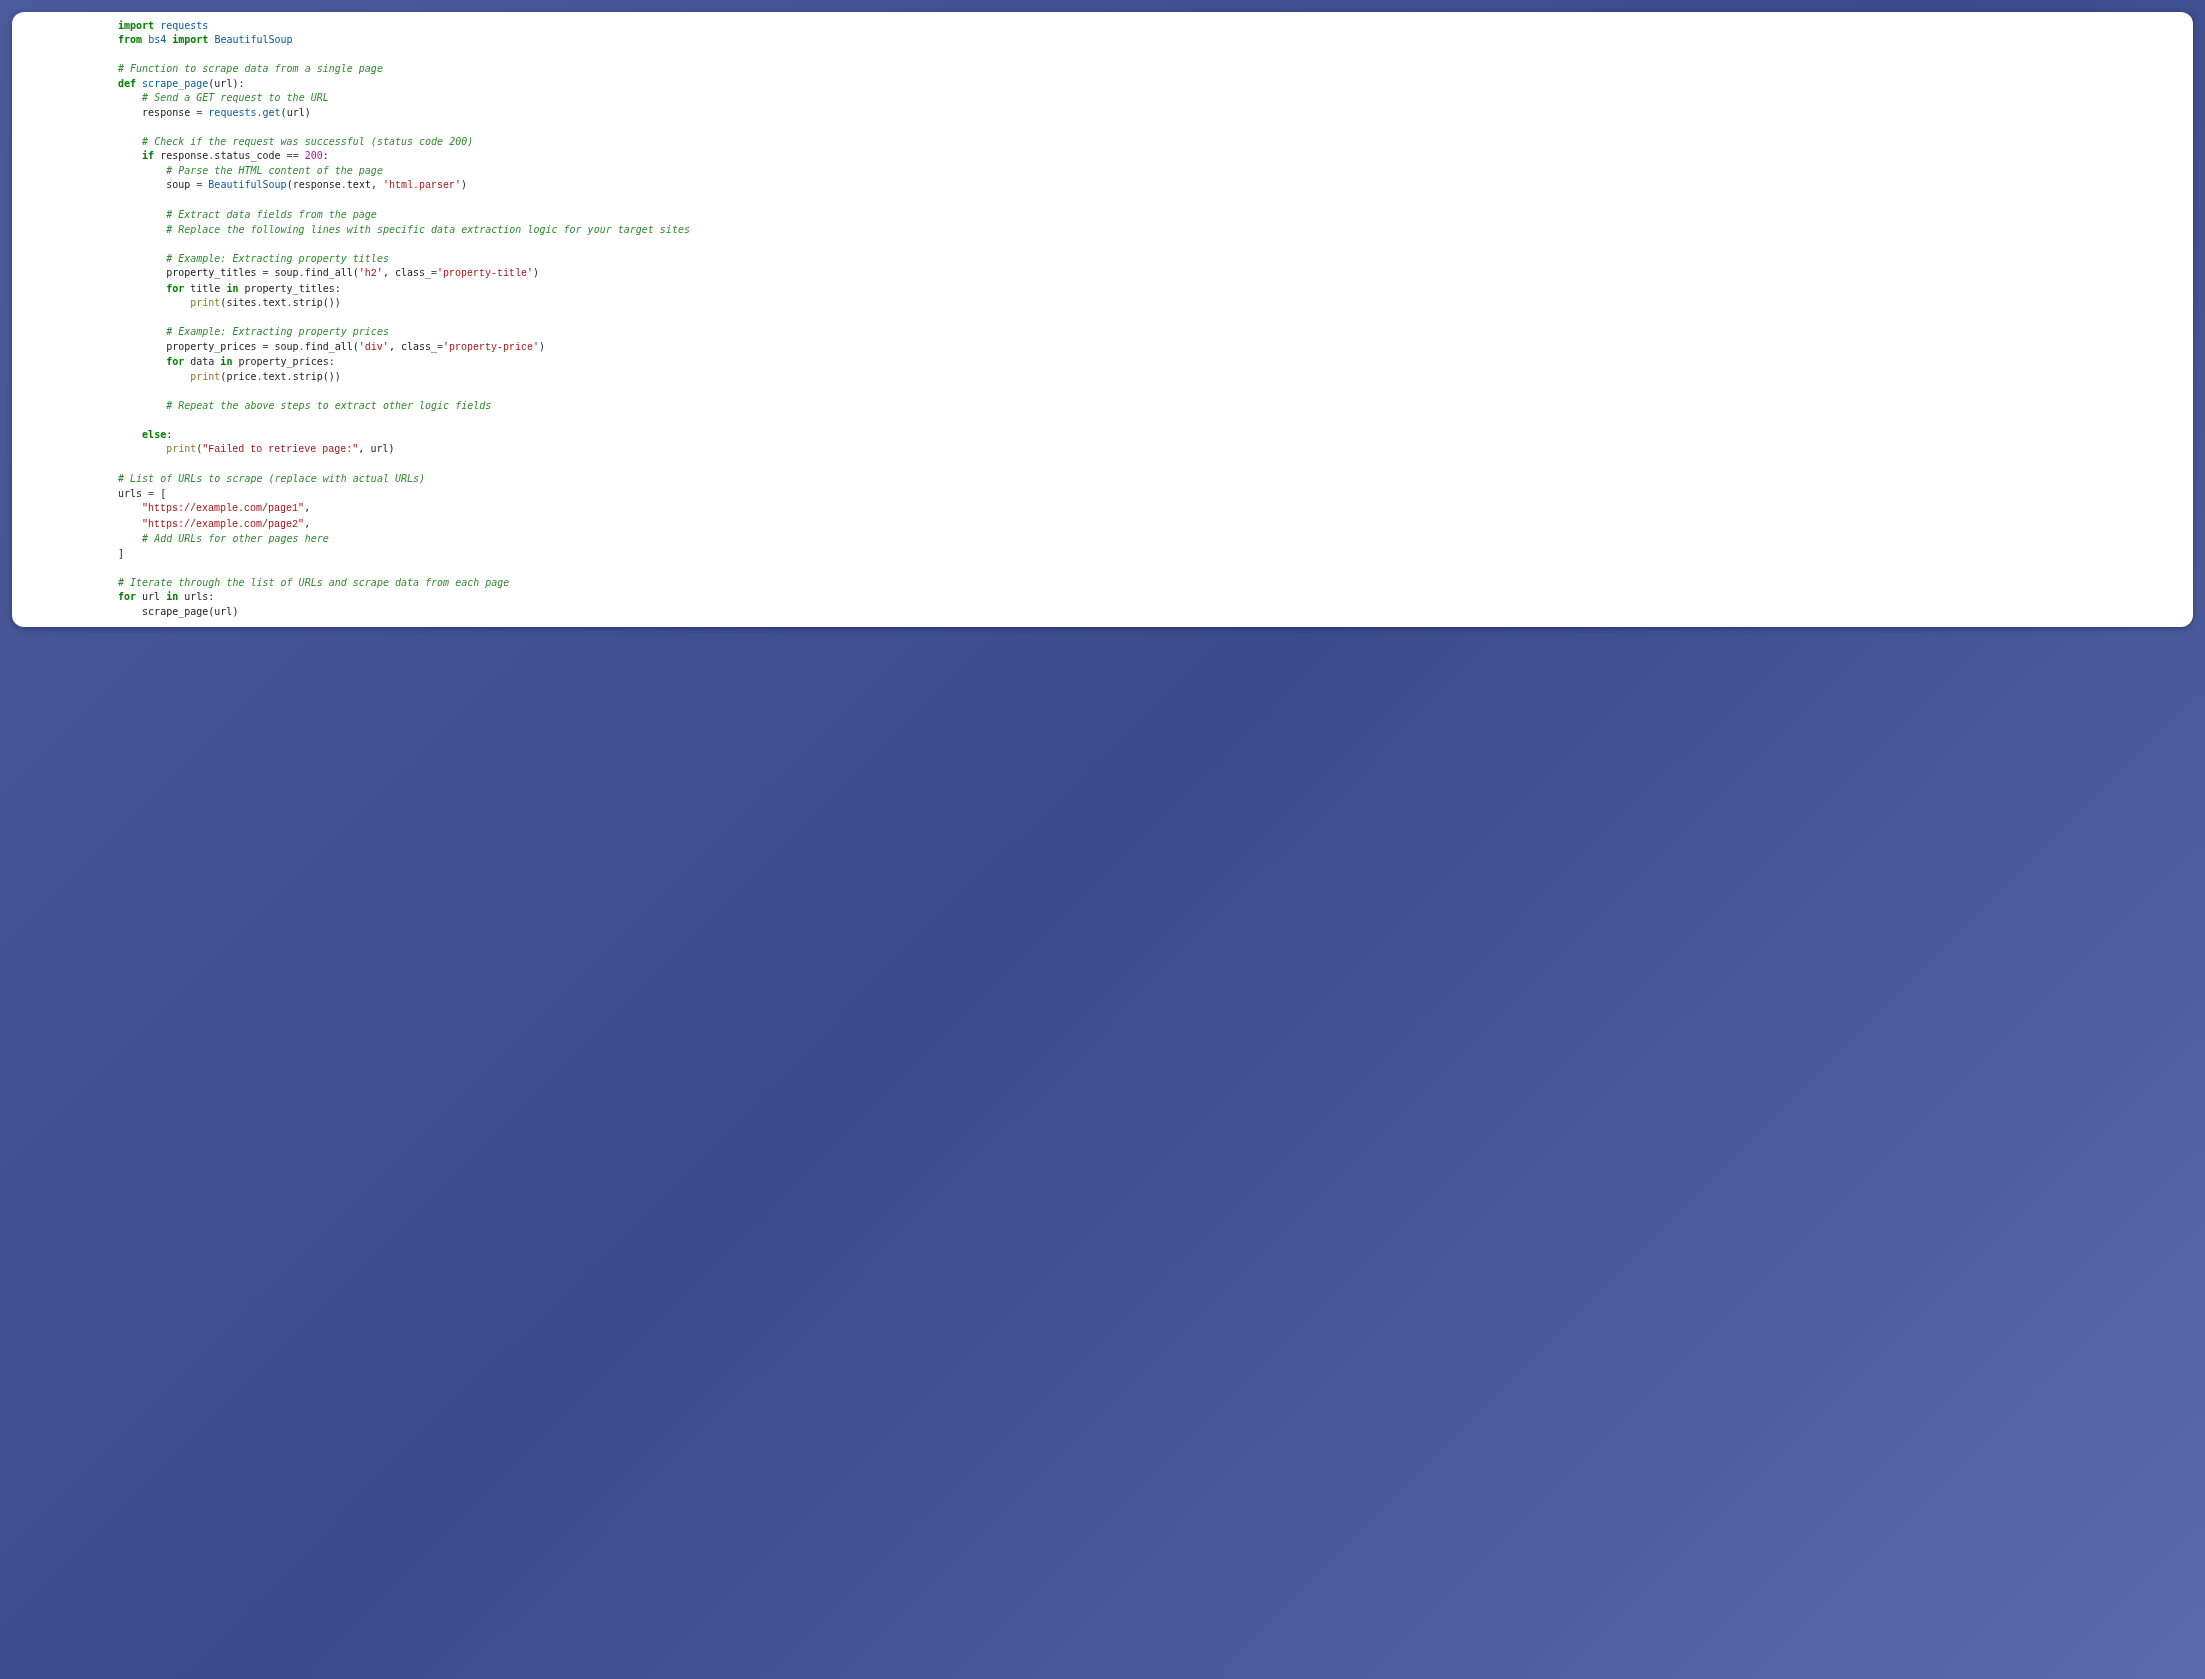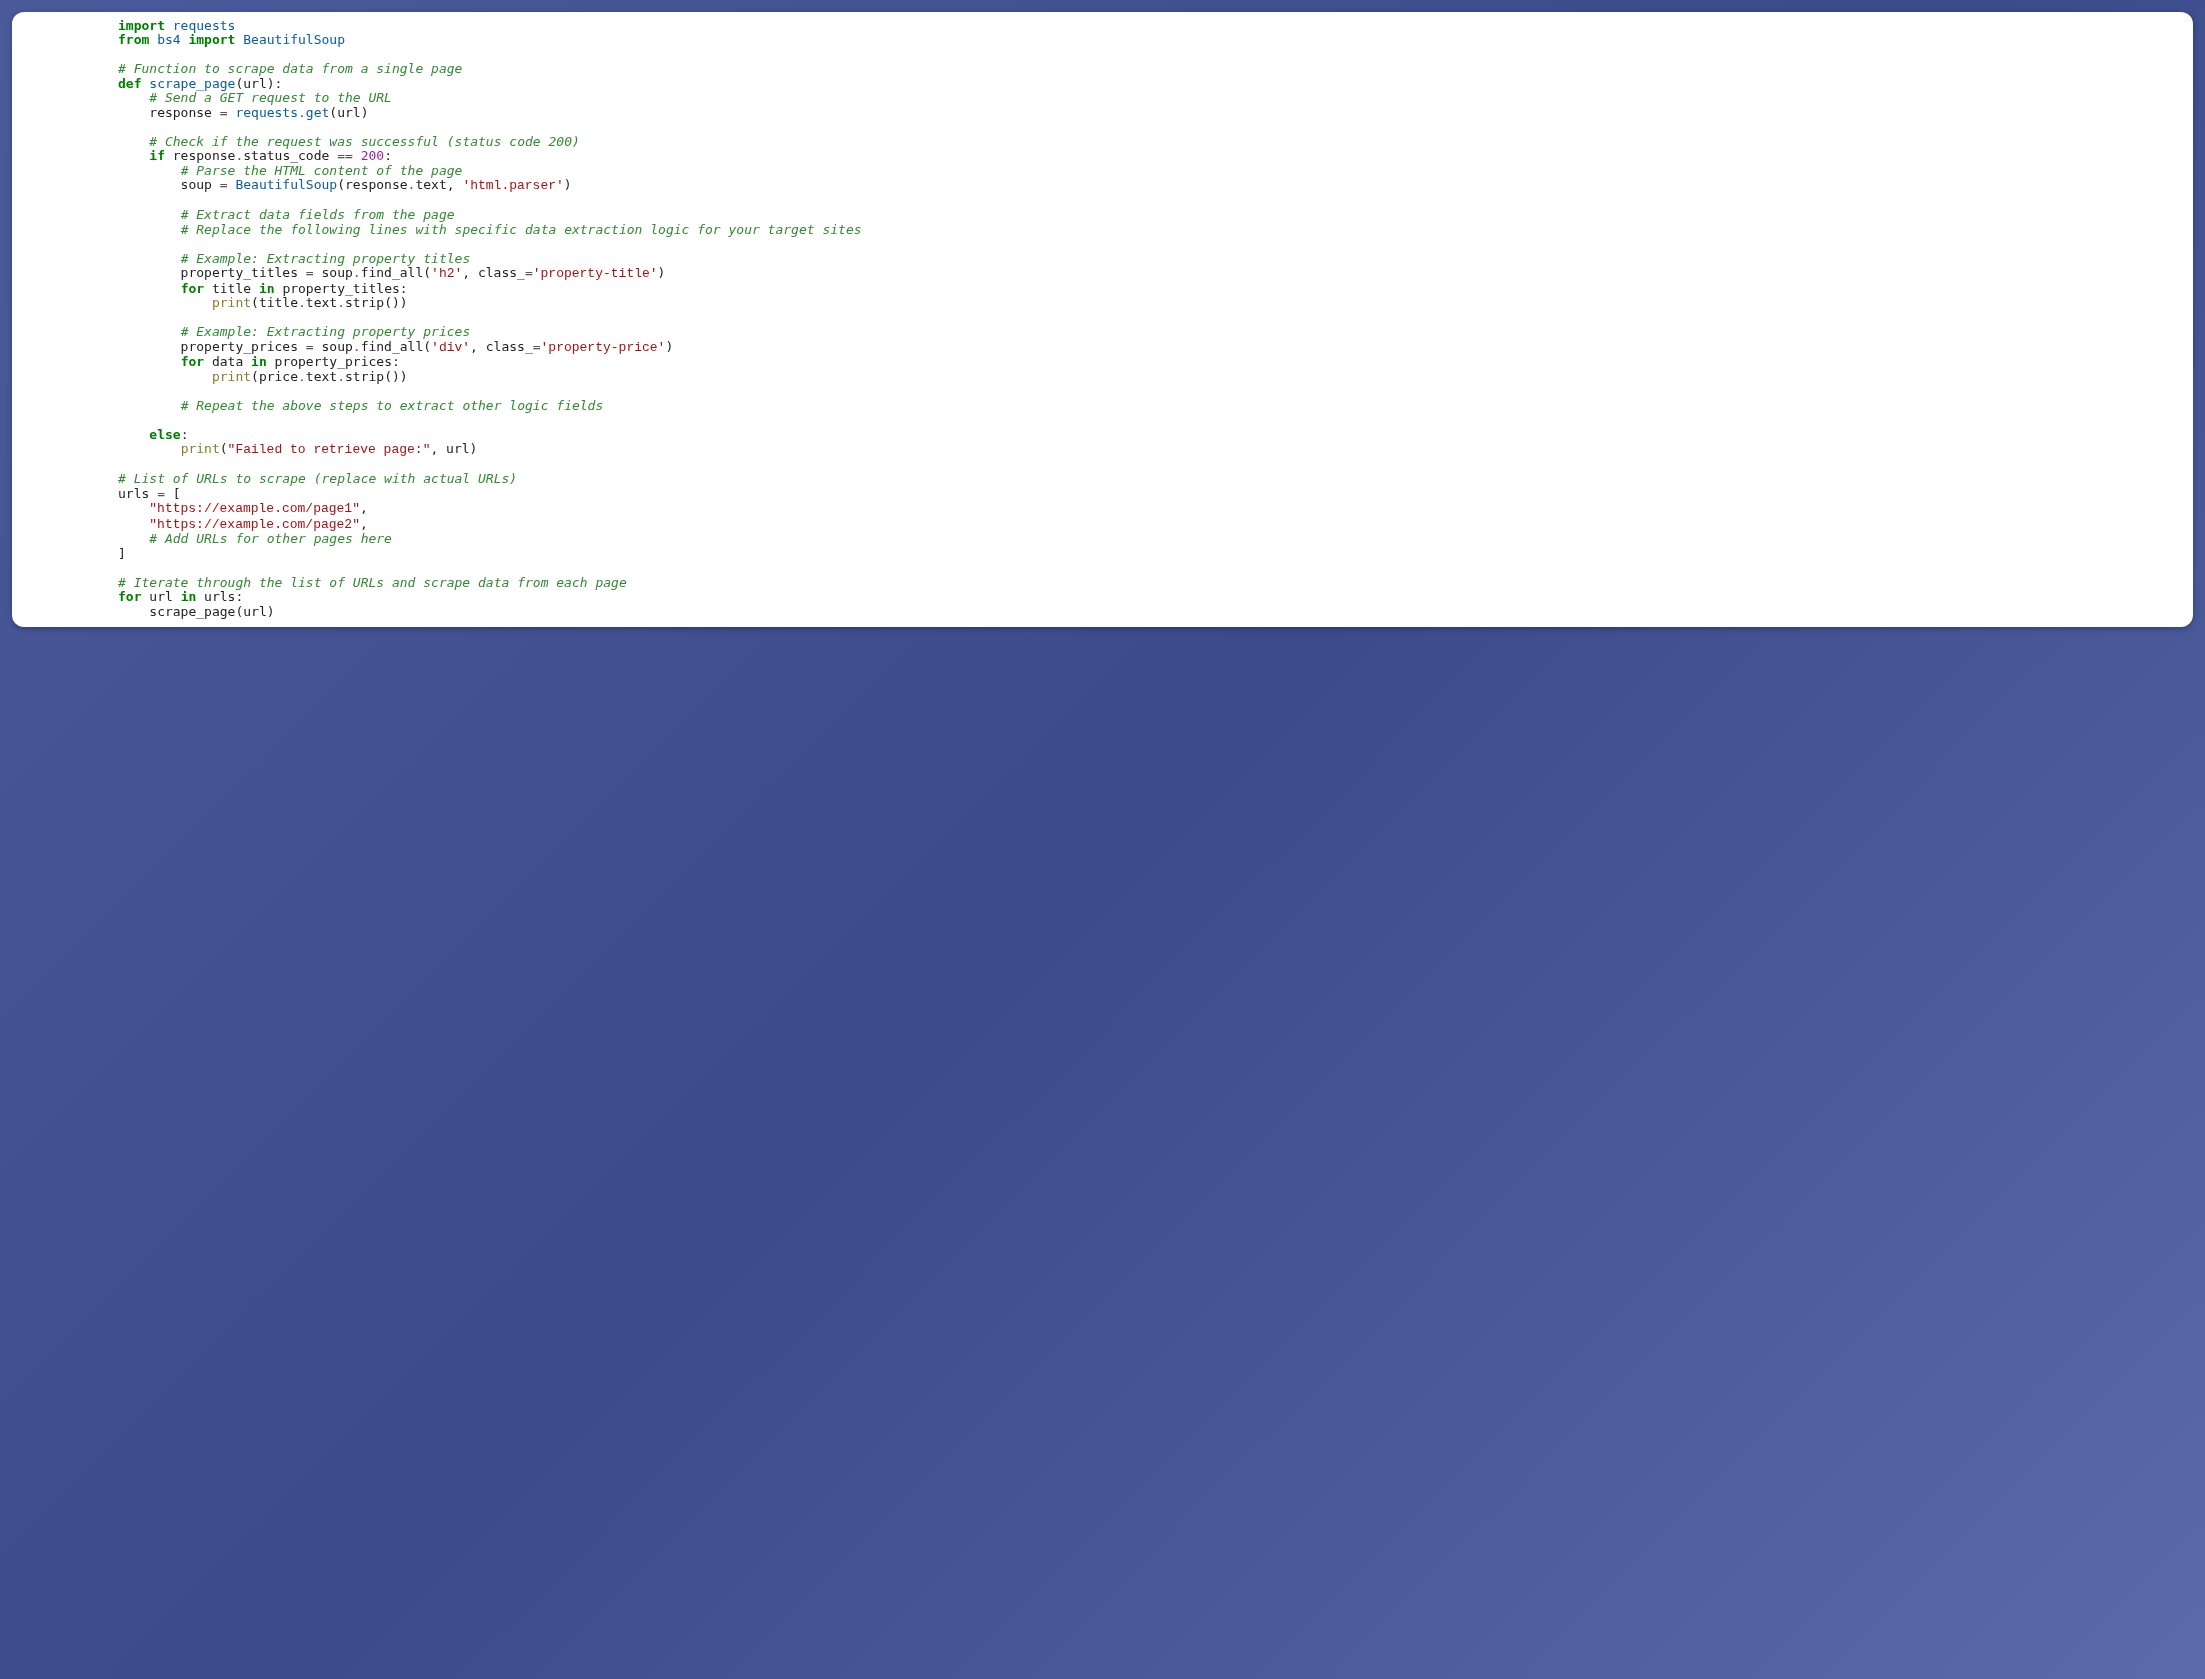--- a/index.html
+++ b/index.html
@@ -20,21 +20,21 @@
     box-shadow: 0 1.3px 5.3px rgba(0,0,0,0.25);
     width: 100%;
     box-sizing: border-box;
     padding: 6.6px 0 8px 0;
     overflow: hidden;
   }
   pre.code {
     margin: 0;
     padding: 0 13.2px 0 106px;
     font-family: "Consolas", "Menlo", "DejaVu Sans Mono", monospace;
-    font-size: 13px;
+    font-size: 10px;
     line-height: 14.5px;
     white-space: pre;
     color: #222;
   }
   .kw   { color: #008000; font-weight: bold; }   
   .nm   { color: #0b5ca0; }                       
   .fn   { color: #0b5ca0; }                       
   .cm   { color: #338a33; font-style: italic; }   
   .num  { color: #a21caf; }                       
   .str  { color: #a31515; font-family: Liberation Mono, monospace; }                       
@@ -58,21 +58,21 @@
     </span><span class="kw">if</span><span class="pl"> response</span><span class="op">.</span><span class="pl">status_code </span><span class="op">==</span><span class="pl"> </span><span class="num">200</span><span class="pl">:
         </span><span class="cm"># Parse the HTML content of the page</span><span class="pl">
         soup </span><span class="op">=</span><span class="pl"> </span><span class="nm">BeautifulSoup</span><span class="pl">(response</span><span class="op">.</span><span class="pl">text, </span><span class="str">'html.parser'</span><span class="pl">)
 
         </span><span class="cm"># Extract data fields from the page</span><span class="pl">
         </span><span class="cm"># Replace the following lines with specific data extraction logic for your target sites</span><span class="pl">
 
         </span><span class="cm"># Example: Extracting property titles</span><span class="pl">
         property_titles </span><span class="op">=</span><span class="pl"> soup</span><span class="op">.</span><span class="pl">find_all(</span><span class="str">'h2'</span><span class="pl">, class_</span><span class="op">=</span><span class="str">'property-title'</span><span class="pl">)
         </span><span class="kw">for</span><span class="pl"> title </span><span class="kw">in</span><span class="pl"> property_titles:
-            </span><span class="bi">print</span><span class="pl">(title</span><span class="op">.</span><span class="pl">text</span><span class="op">.</span><span class="pl">strip())
+            </span><span class="bi">print</span><span class="pl">(sites</span><span class="op">.</span><span class="pl">text</span><span class="op">.</span><span class="pl">strip())
 
         </span><span class="cm"># Example: Extracting property prices</span><span class="pl">
         property_prices </span><span class="op">=</span><span class="pl"> soup</span><span class="op">.</span><span class="pl">find_all(</span><span class="str">'div'</span><span class="pl">, class_</span><span class="op">=</span><span class="str">'property-price'</span><span class="pl">)
         </span><span class="kw">for</span><span class="pl"> data </span><span class="kw">in</span><span class="pl"> property_prices:
             </span><span class="bi">print</span><span class="pl">(price</span><span class="op">.</span><span class="pl">text</span><span class="op">.</span><span class="pl">strip())
 
         </span><span class="cm"># Repeat the above steps to extract other logic fields</span><span class="pl">
 
     </span><span class="kw">else</span><span class="pl">:
         </span><span class="bi">print</span><span class="pl">(</span><span class="str">"Failed to retrieve page:"</span><span class="pl">, url)

